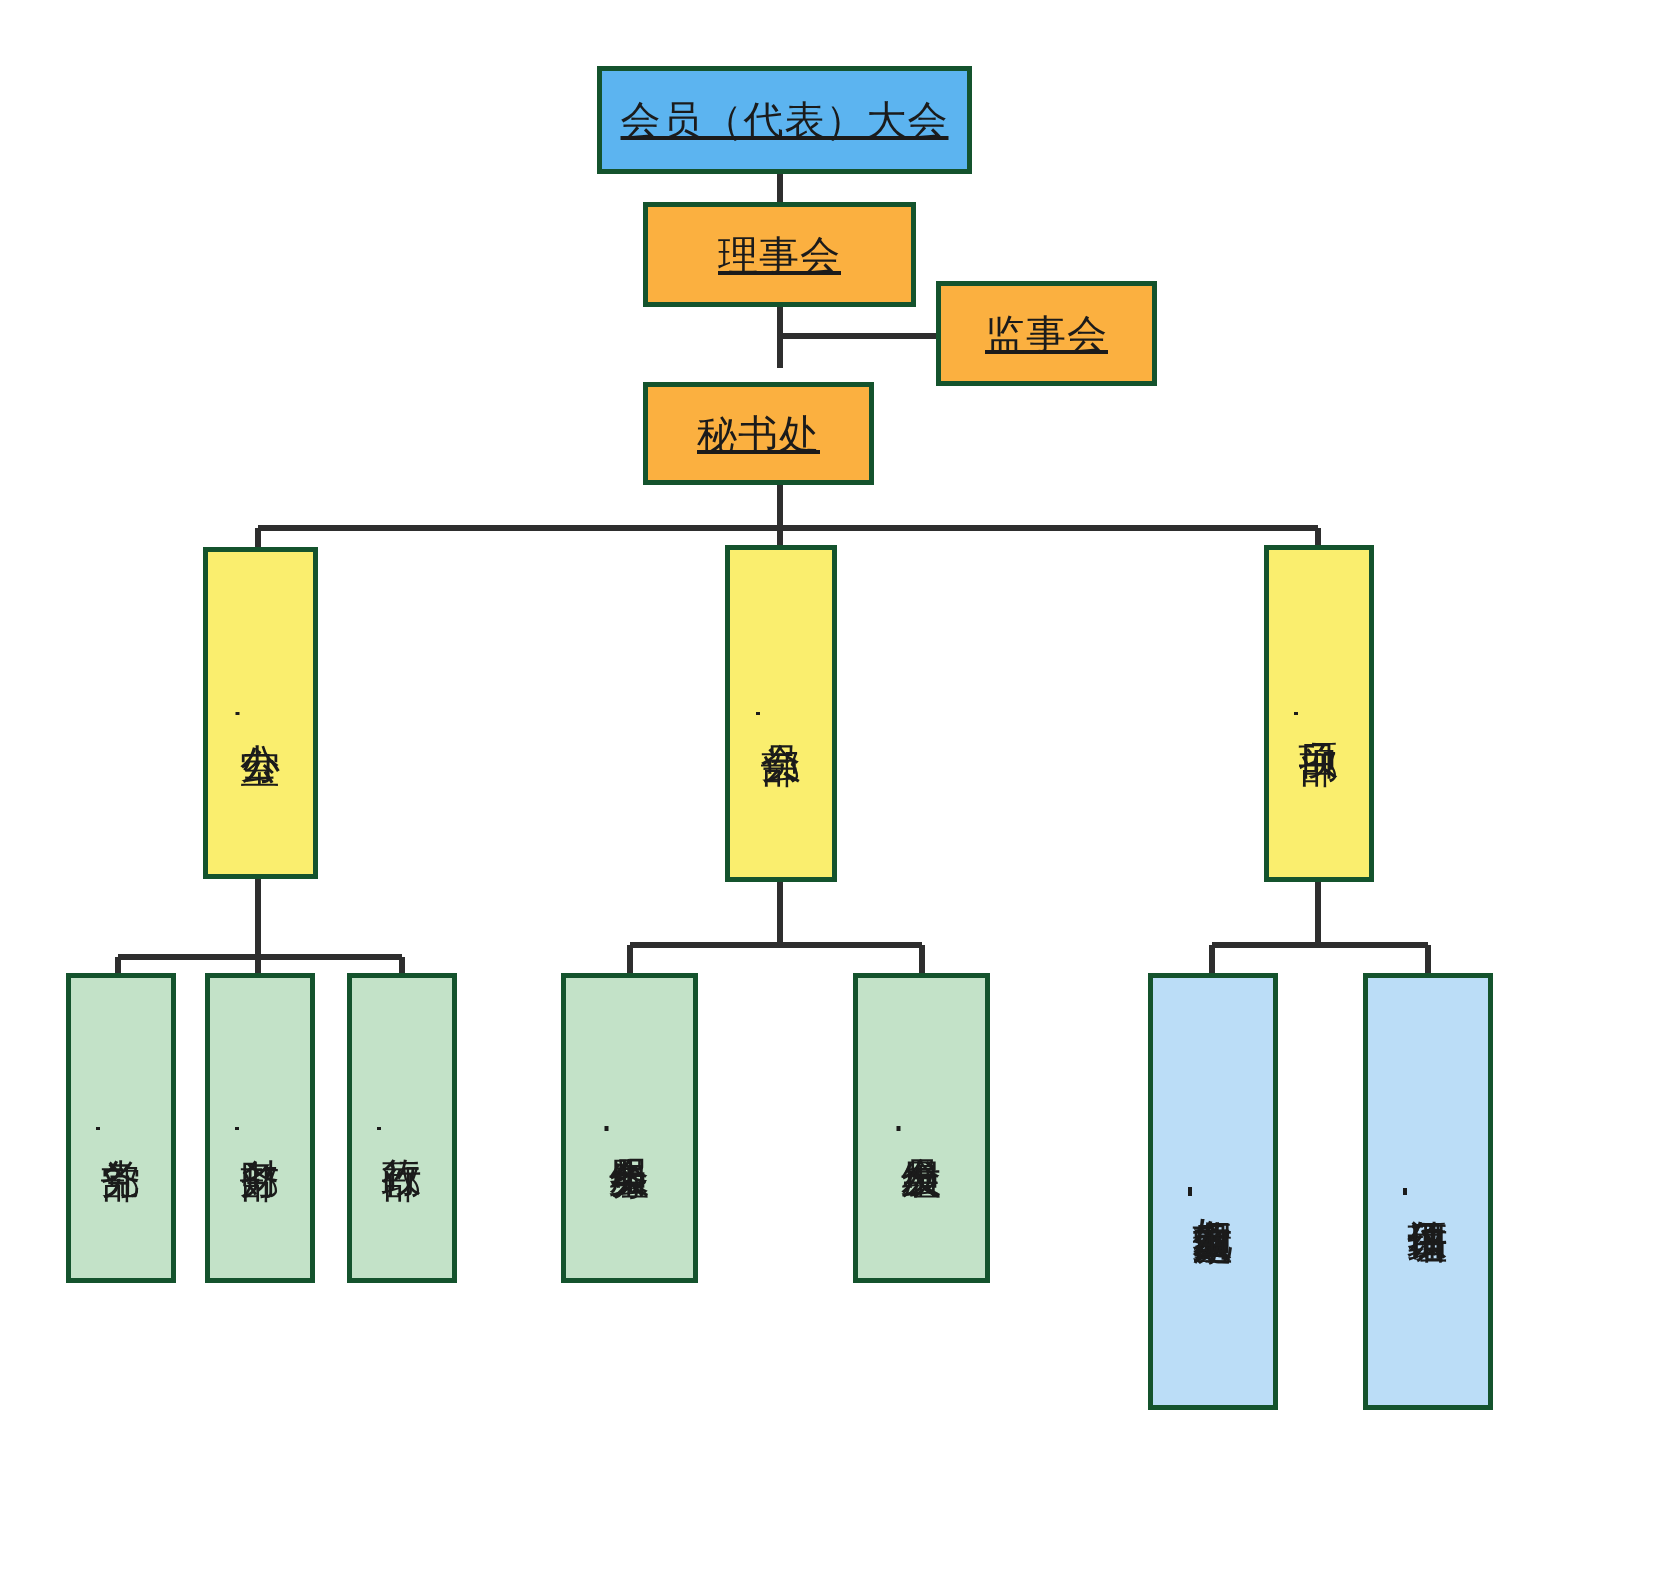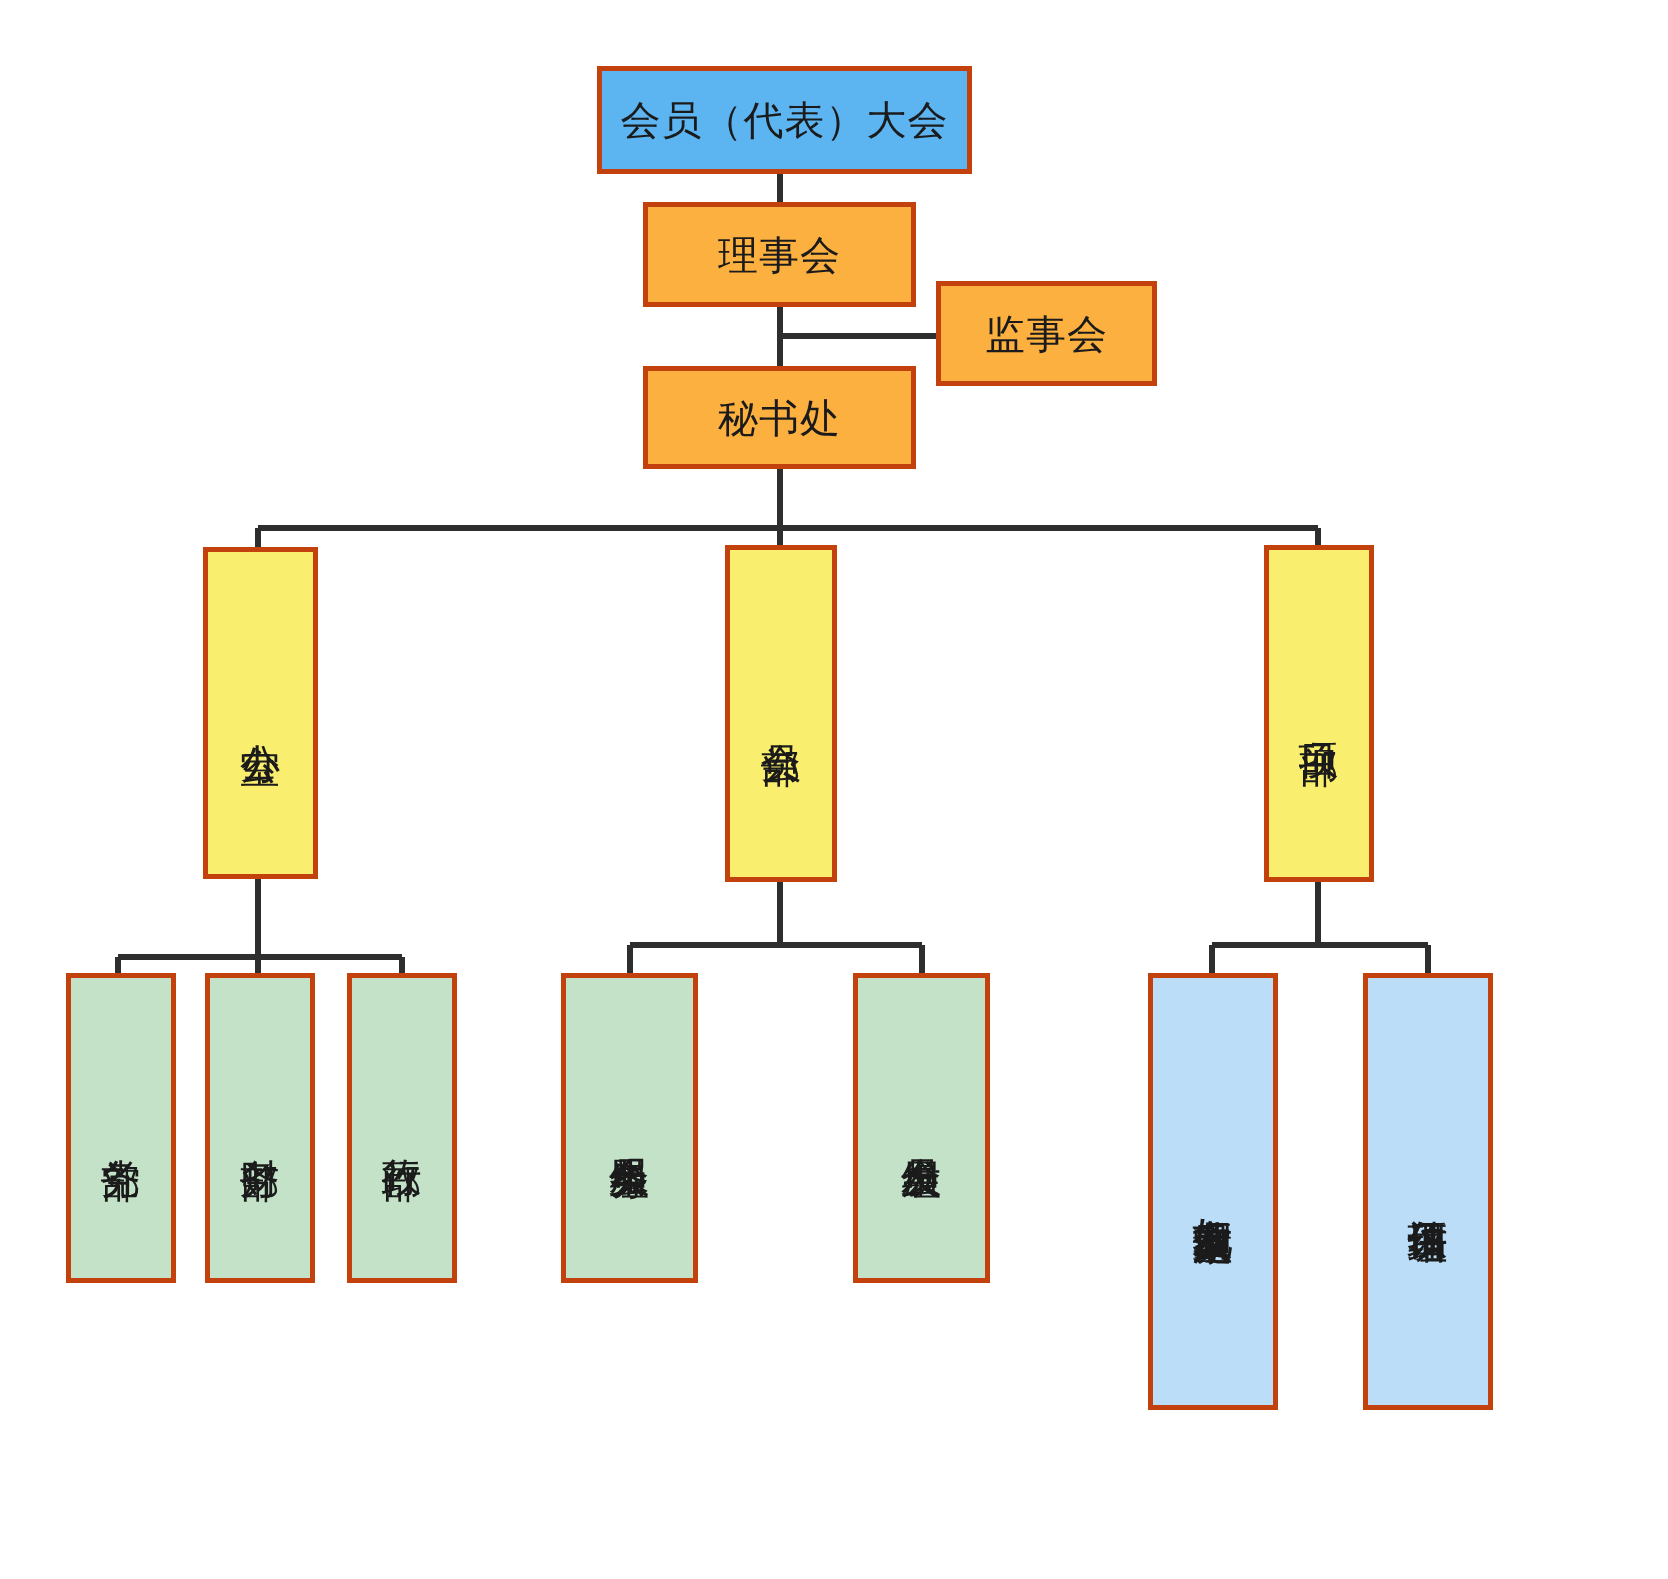--- a/index.html
+++ b/index.html
@@ -21,27 +21,28 @@
     position: absolute;
     left: 0;
     top: 0;
     width: 1668px;
     height: 1579px;
     pointer-events: none;
   }
   .node {
     position: absolute;
     box-sizing: border-box;
-    border: 5px solid #c2410c;
+    border: 5px solid #14532d;
     display: flex;
     align-items: center;
     justify-content: center;
     text-align: center;
     color: #1b1b1b;
     letter-spacing: 1px;
+    text-decoration: underline;
   }
   .node.horizontal {
     writing-mode: horizontal-tb;
     font-size: 40px;
     line-height: 1.1;
   }
   .node.vertical {
     writing-mode: vertical-rl;
     text-orientation: upright;
     font-size: 40px;
@@ -91,21 +92,21 @@
       <line x1="1428" y1="945" x2="1428" y2="975"></line>
     </g>
   </svg>
 
   <div class="node horizontal fill-blue" style="left:597px; top:66px; width:375px; height:108px;">会员（代表）大会</div>
 
   <div class="node horizontal fill-orange" style="left:936px; top:281px; width:221px; height:105px;">监事会</div>
 
   <div class="node horizontal fill-orange" style="left:643px; top:202px; width:273px; height:105px;">理事会</div>
 
-  <div class="node horizontal fill-orange" style="left:643px; top:366px; width:273px; height:103px;">秘书处</div>
+  <div class="node horizontal fill-orange" style="left:643px; top:382px; width:231px; height:103px;">秘书处</div>
 
   <div class="node vertical fill-yellow" style="left:203px; top:547px; width:115px; height:332px;">办公室</div>
 
   <div class="node vertical fill-yellow" style="left:725px; top:545px; width:112px; height:337px;">会员部</div>
 
   <div class="node vertical fill-yellow" style="left:1264px; top:545px; width:110px; height:337px;">项目部</div>
 
   <div class="node vertical fill-green" style="left:66px; top:973px; width:110px; height:310px;">党务部</div>
 
   <div class="node vertical fill-green" style="left:205px; top:973px; width:110px; height:310px;">财务部</div>

